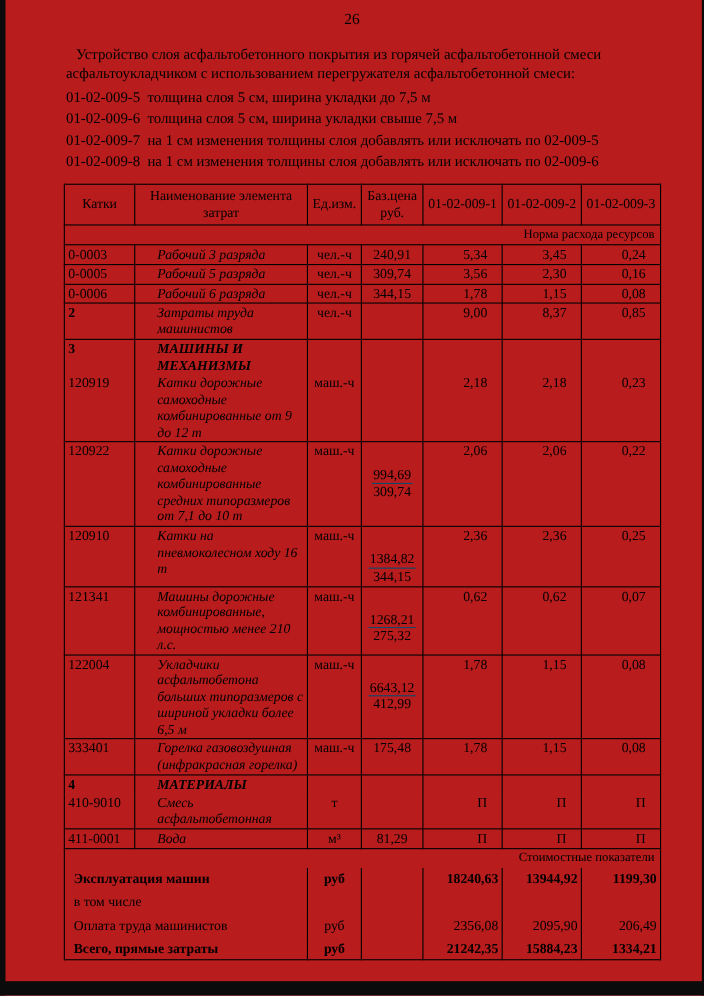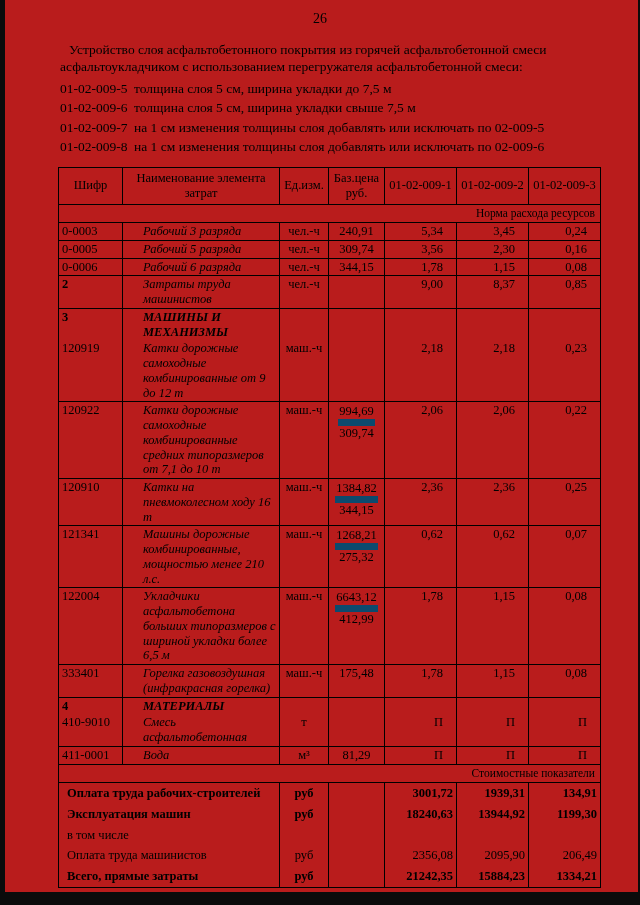--- a/index.html
+++ b/index.html
@@ -22,21 +22,21 @@
   .norms td{vertical-align:top;padding:1px 3px;}
   td.code{}
   td.name{padding-left:20px;font-style:italic;}
   td.unit{text-align:center;}
   td.price{text-align:center;}
   td.val{text-align:right;padding-right:13px;}
   tr.band-row td{font-size:11.5px;text-align:right;padding:2px 5px;}
   tr.section-row td{border-bottom-style:hidden;}
   tr.section-row td.code,tr.section-row td.name{font-weight:bold;}
   .frac{display:inline-block;margin-top:1px;}
-  .frac .ftop{display:block;border-bottom:7px solid #0c4a6e;padding:0 1px;}
+  .frac .ftop{display:block;border-bottom:1px solid #0c4a6e;padding:0 1px;margin-top:20px;}
   .frac .fbot{display:block;}
   tr.summary-row td{padding:3px;vertical-align:middle;}
   tr.summary-row td.sum-label{text-align:left;padding-left:8px;}
   tr.summary-row.no-top td{border-top-style:hidden;}
   tr.summary-row.bold td{font-weight:bold;}
   .footer{margin-top:18px;text-align:center;font-size:13.5px;}
 </style>
 </head>
 <body>
 
@@ -76,21 +76,21 @@
       <col style="width:64px">
         <col style="width:157px">
         <col style="width:49px">
       <col style="width:56px">
         <col style="width:72px">
         <col style="width:72px">
         <col style="width:72px">
     </colgroup>
     <thead>
       <tr>
-          <th>Шифр</th>
+          <th>Катки</th>
           <th>Наименование элемента затрат</th>
           <th>Ед.изм.</th>
           <th>Баз.цена руб.</th>
           <th>01-02-009-1</th>
           <th>01-02-009-2</th>
           <th>01-02-009-3</th>
         </tr>
     </thead>
     <tbody>
         <tr class="band-row">
@@ -218,28 +218,20 @@
           <td class="name">Вода</td>
           <td class="unit">м³</td>
           <td class="price">81,29</td>
           <td class="val">П</td>
           <td class="val">П</td>
           <td class="val">П</td>
         </tr>
         <tr class="band-row">
           <td colspan="7">Стоимостные показатели</td>
         </tr>
-        <tr class="summary-row bold">
-          <td class="sum-label" colspan="2">Оплата труда рабочих-строителей</td>
-          <td class="unit">руб</td>
-          <td class="price"></td>
-          <td class="val">3001,72</td>
-          <td class="val">1939,31</td>
-          <td class="val">134,91</td>
-        </tr>
         <tr class="summary-row no-top bold">
           <td class="sum-label" colspan="2">Эксплуатация машин</td>
           <td class="unit">руб</td>
           <td class="price"></td>
           <td class="val">18240,63</td>
           <td class="val">13944,92</td>
           <td class="val">1199,30</td>
         </tr>
         <tr class="summary-row no-top">
           <td class="sum-label" colspan="2">в том числе</td>

